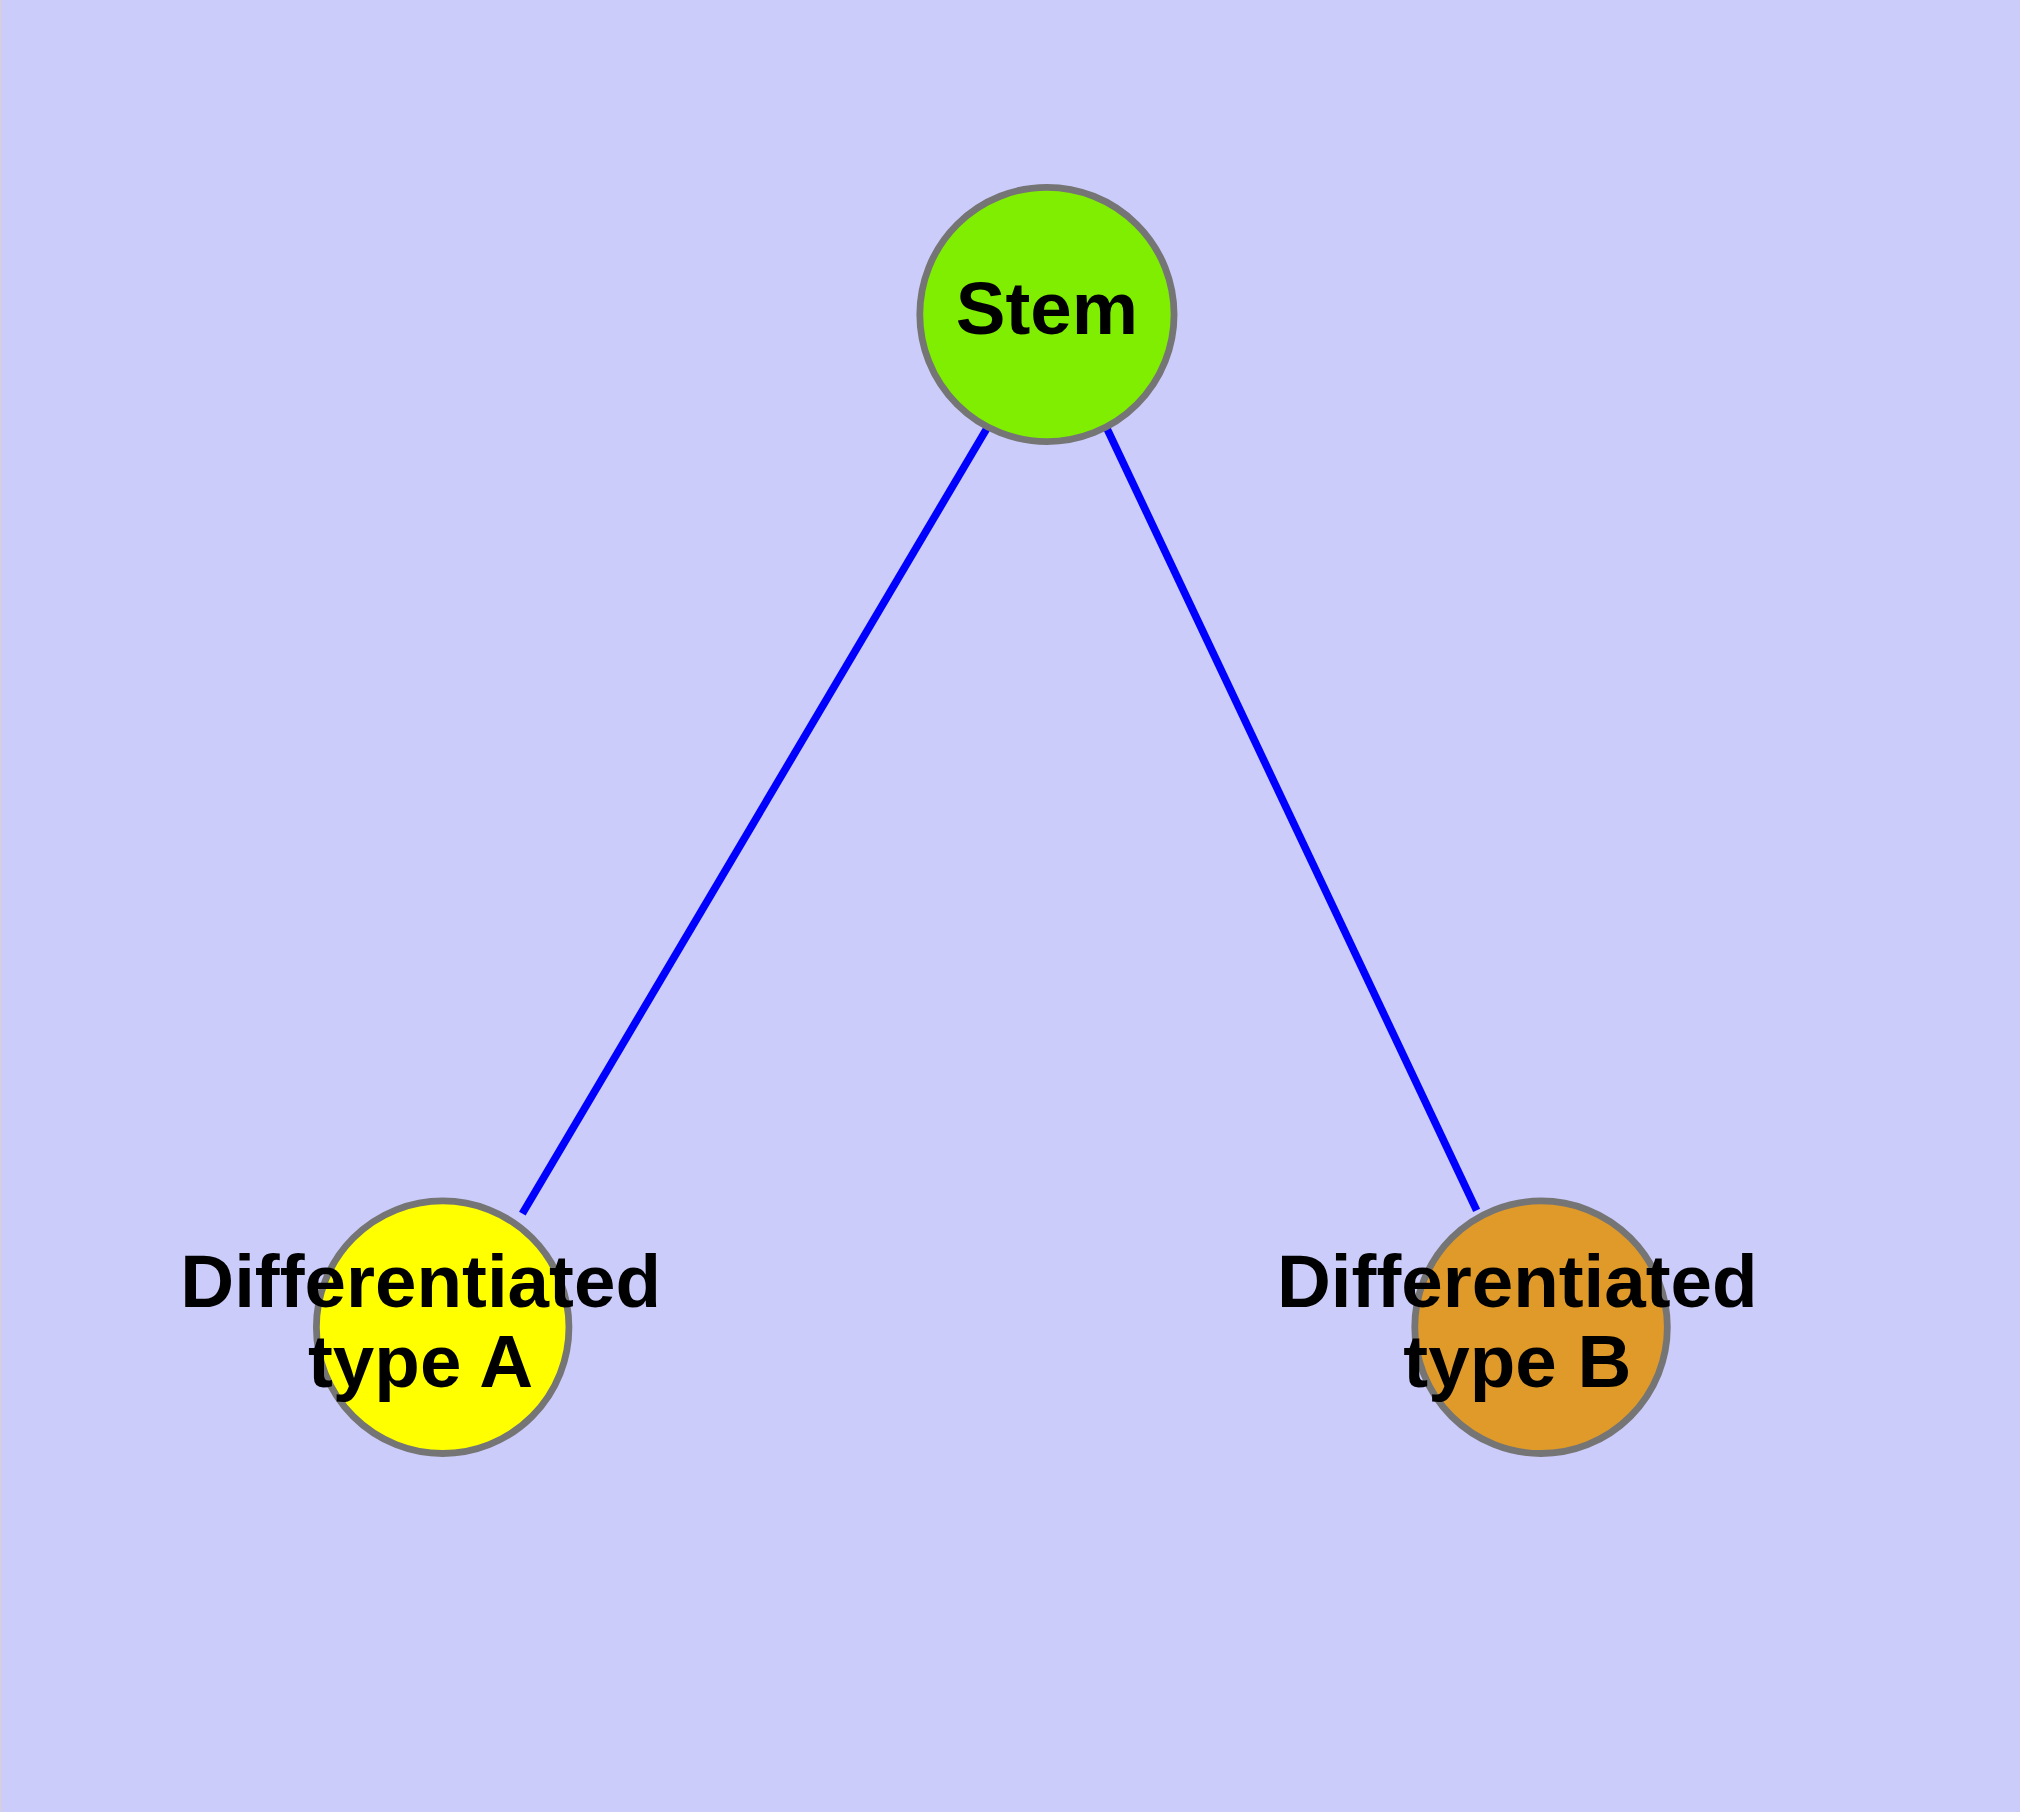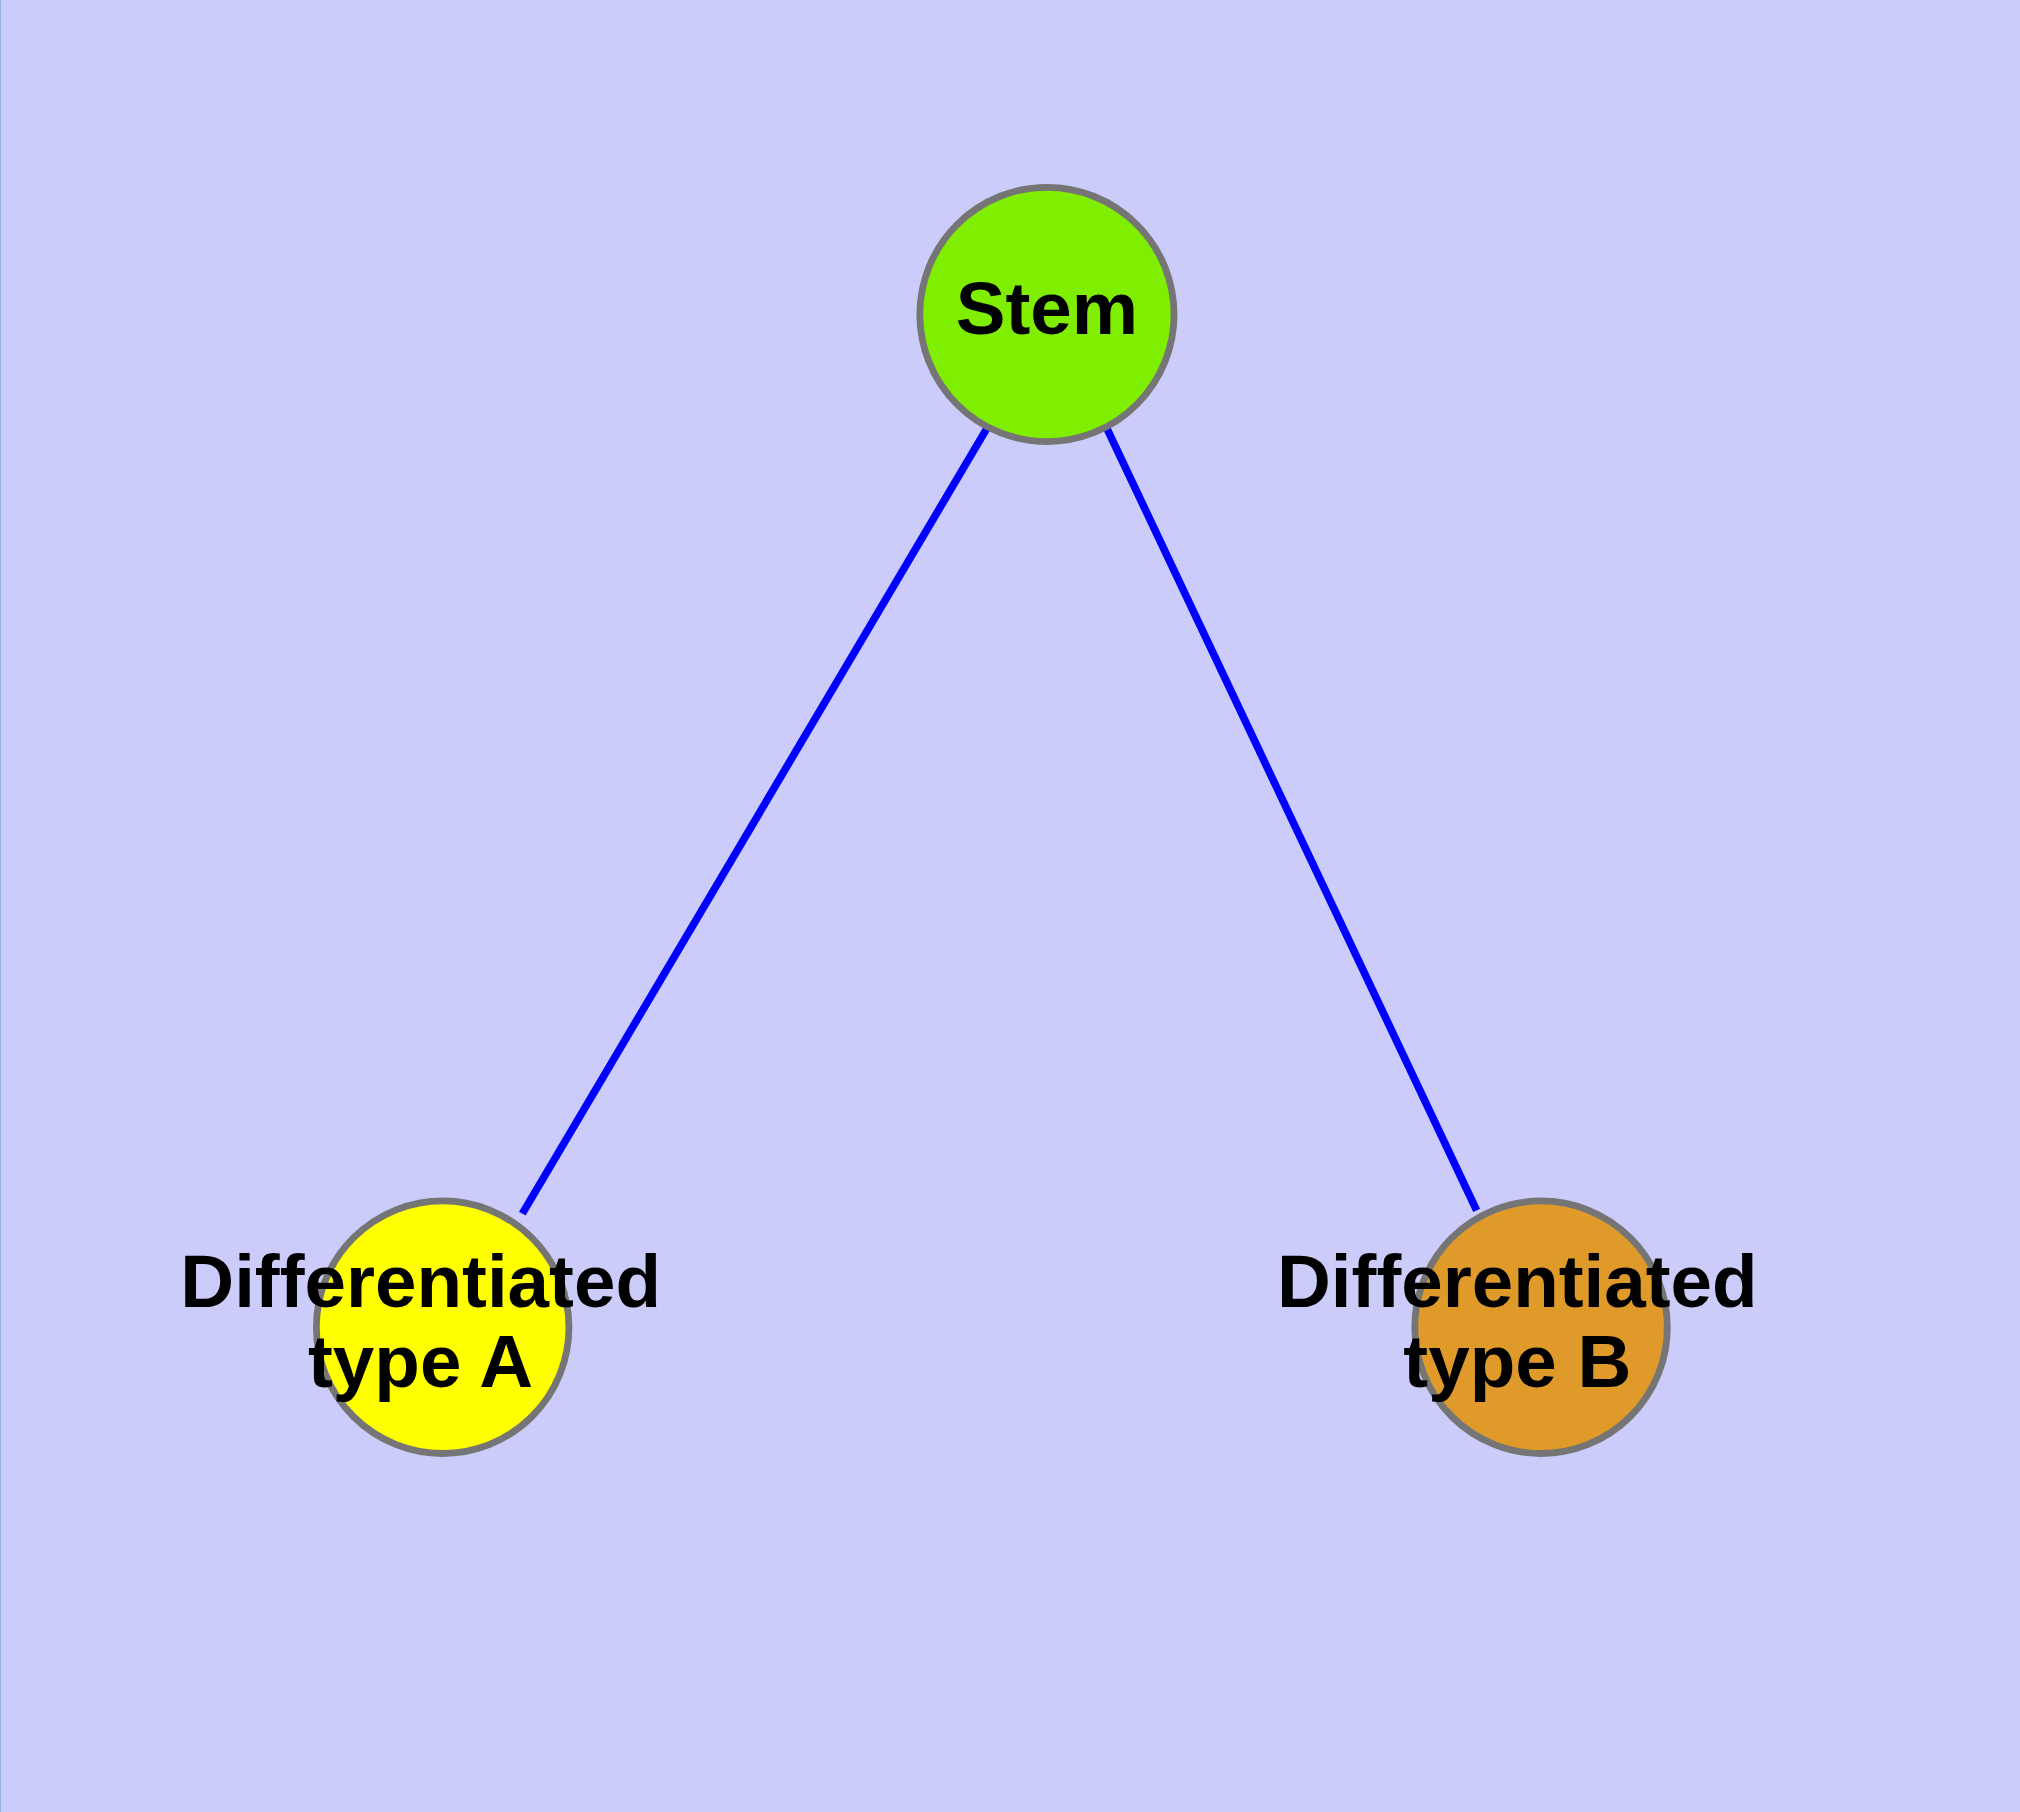--- a/index.html
+++ b/index.html
@@ -33,21 +33,21 @@
   .node-circle {
     stroke: #757575;
   }
   .edge-line {
     stroke-linecap: butt;
   }
 </style>
 </head>
 <body>
 
-<div id="stage" style="width: 2021px; height: 1812px; background: #0369a1;">
+<div id="stage" style="width: 2021px; height: 1812px; background: #fde047;">
   <svg id="graph-svg" viewBox="0 0 2384 2138" xmlns="http://www.w3.org/2000/svg" style="width: 2021px; height: 1812px;">
     <rect id="bg-rect" x="0" y="0" width="2384" height="2138" fill="#ccccfa"></rect>
     <g id="edges-group">
         <line class="edge-line" x1="1165" y1="504" x2="616" y2="1432" stroke="#0000ff" stroke-width="9"></line>
         <line class="edge-line" x1="1305" y1="504" x2="1742" y2="1428" stroke="#0000ff" stroke-width="9"></line>
       </g>
     <g id="nodes-group">
         <g>
           <circle class="node-circle" cx="1235" cy="371" r="150" fill="#80ee00" stroke="#757575" stroke-width="8"></circle>
           <text class="node-label" x="1235" y="371" font-size="88" fill="#000000">Stem</text>

